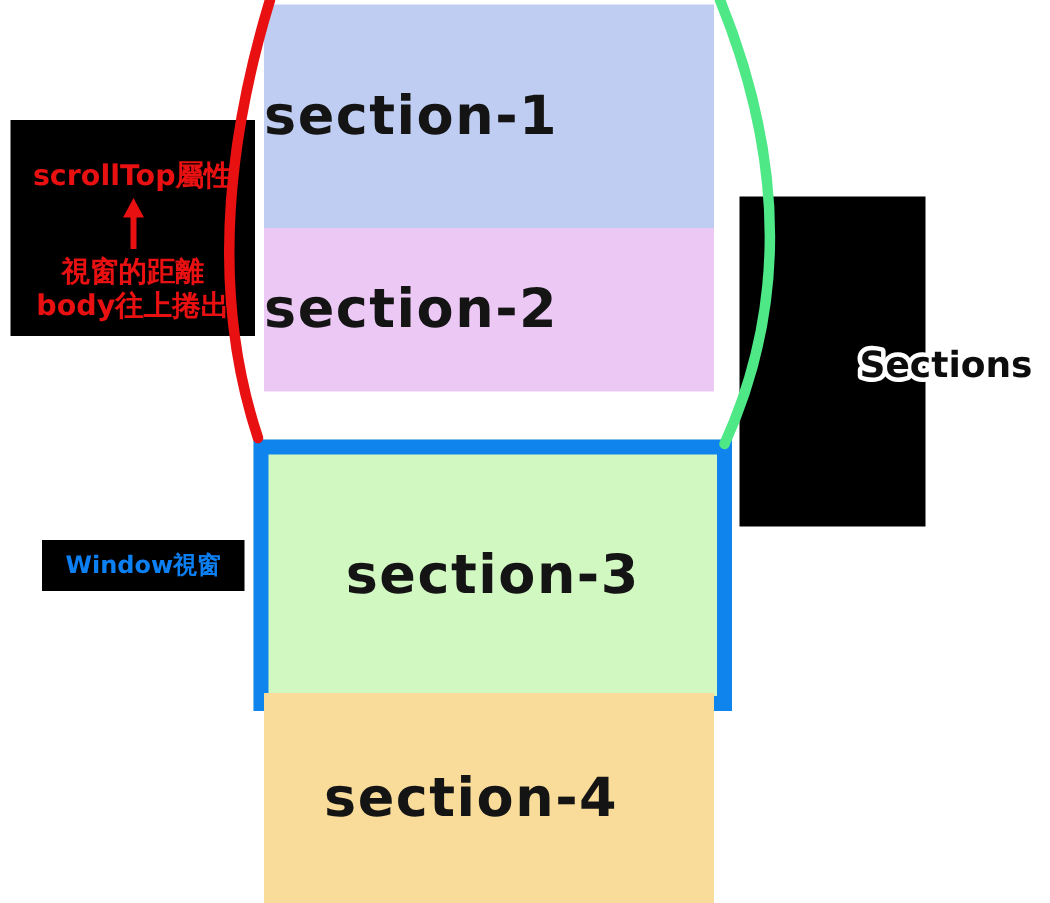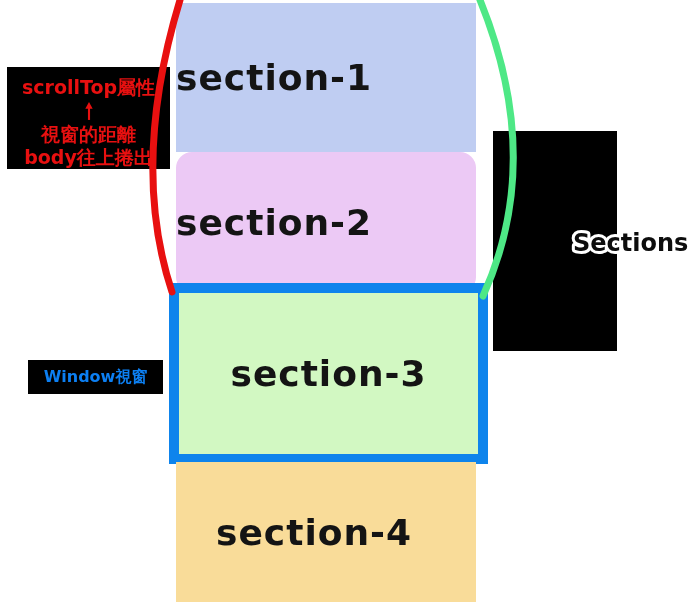--- a/index.html
+++ b/index.html
@@ -8,30 +8,30 @@
     --window-label-blue:#0c7ff2; --label-bg:#000000; --section-text:#141414;
   }
   *{margin:0;padding:0;box-sizing:border-box;}
   html,body{background:#ffffff;}
   body{font-family:"DejaVu Sans","Liberation Sans",sans-serif;}
   .stage{position:relative;width:700px;height:602px;background:#ffffff;overflow:hidden;}
 
   .section{position:absolute;left:176px;width:300px;display:flex;align-items:center;justify-content:flex-start;}
   .section span{font-size:36px;font-weight:bold;color:var(--section-text);letter-spacing:1px;}
   .section-1{top:3px;height:149px;background:var(--section1-bg);}
-  .section-2{top:152px;height:141px;background:var(--section2-bg);border-radius:16px;}
+  .section-2{top:152px;height:109px;background:var(--section2-bg);}
   .section-4{top:462px;height:140px;background:var(--section4-bg);padding-left:40px;}
 
-  .window-box{position:absolute;left:169px;top:283px;width:319px;height:181px;
+  .window-box{position:absolute;left:169px;top:293px;width:319px;height:181px;
     border:10px solid var(--window-border);background:var(--section3-bg);
     display:flex;align-items:center;justify-content:center;}
   .window-box span{font-size:36px;font-weight:bold;color:var(--section-text);letter-spacing:1px;}
 
-  .scrolltop-box{position:absolute;left:7px;top:67px;width:163px;height:102px;background:var(--label-bg);
-    display:flex;flex-direction:column;align-items:center;padding-top:9px;}
+  .scrolltop-box{position:absolute;left:7px;top:80px;width:163px;height:144px;background:var(--label-bg);
+    display:flex;flex-direction:column;align-items:center;padding-top:26px;}
   .scrolltop-box .red-line{color:var(--annotation-red);font-weight:bold;font-size:19px;line-height:23px;white-space:nowrap;}
   .up-arrow{margin:3px 0 2px 0;display:block;}
 
   .window-label-box{position:absolute;left:28px;top:360px;width:135px;height:34px;background:var(--label-bg);
     display:flex;align-items:center;justify-content:center;}
   .window-label-box span{color:var(--window-label-blue);font-weight:bold;font-size:16px;white-space:nowrap;}
 
   .right-box{position:absolute;left:493px;top:131px;width:124px;height:220px;background:var(--label-bg);}
 
   svg.overlay{position:absolute;left:0;top:0;width:700px;height:602px;pointer-events:none;}

